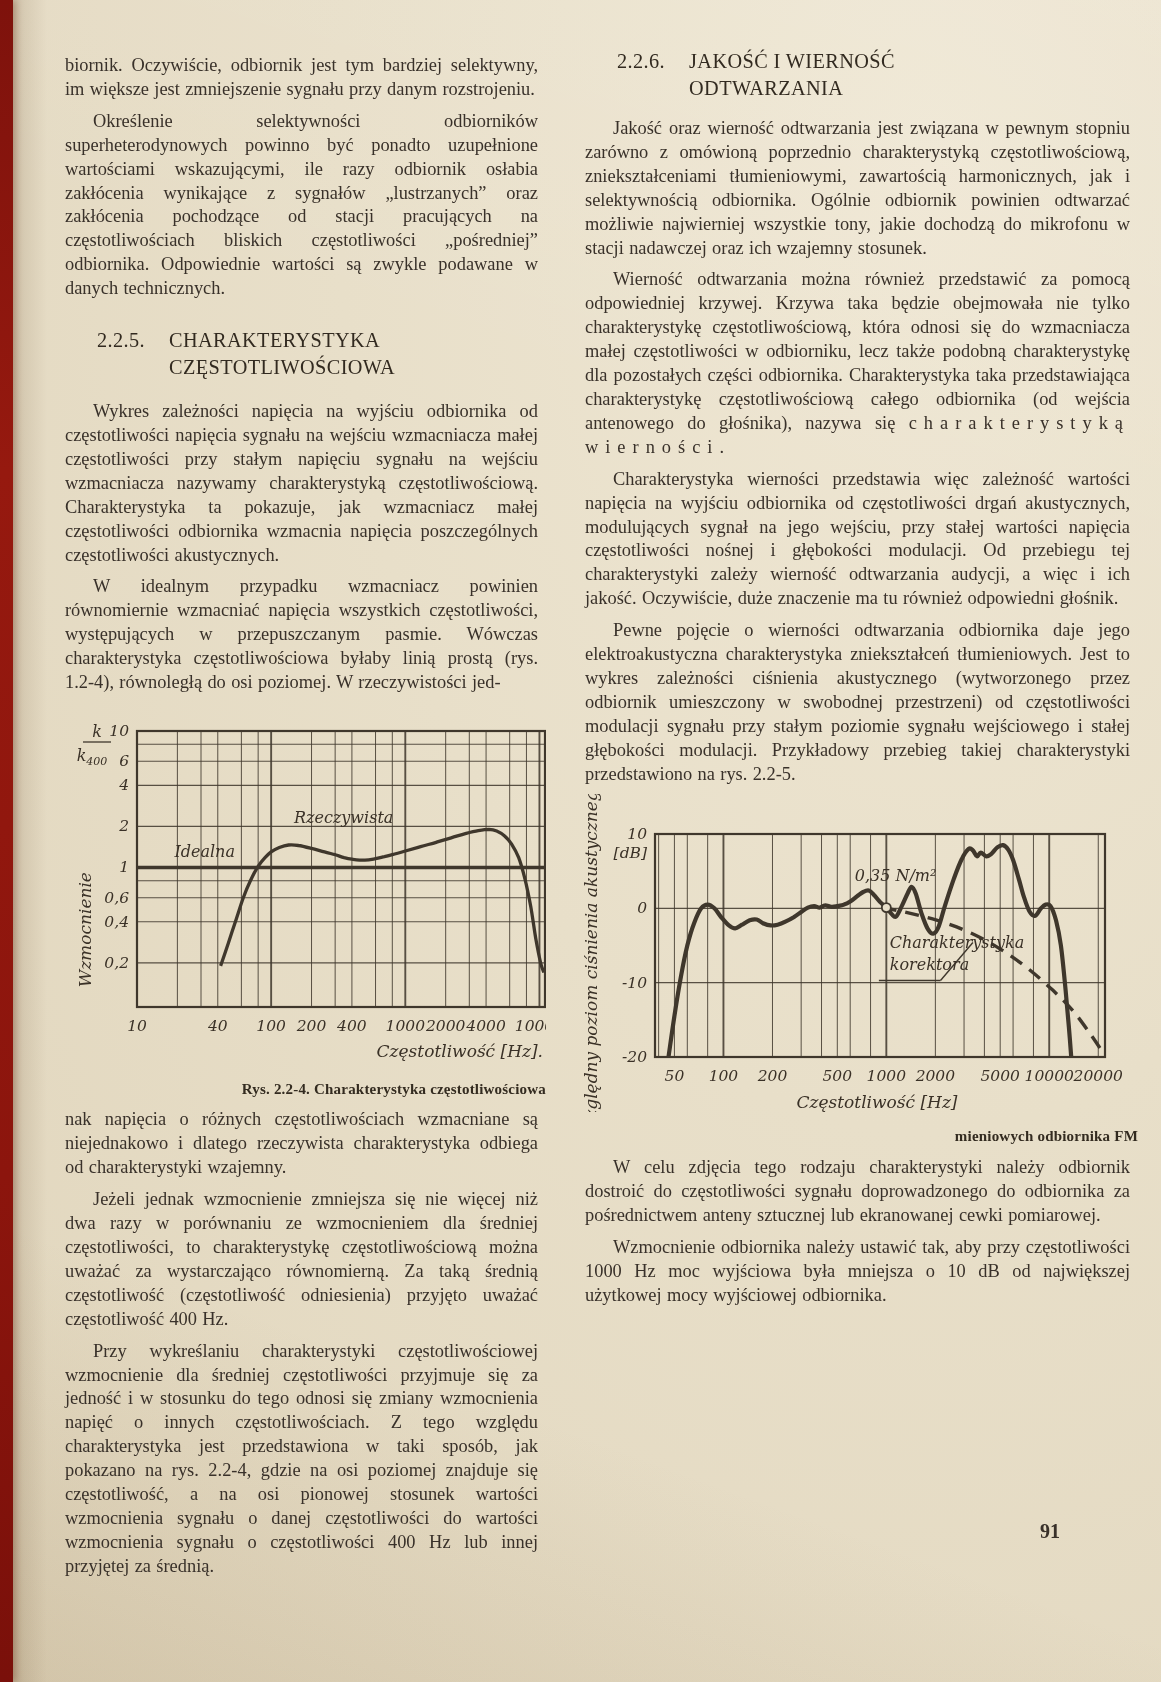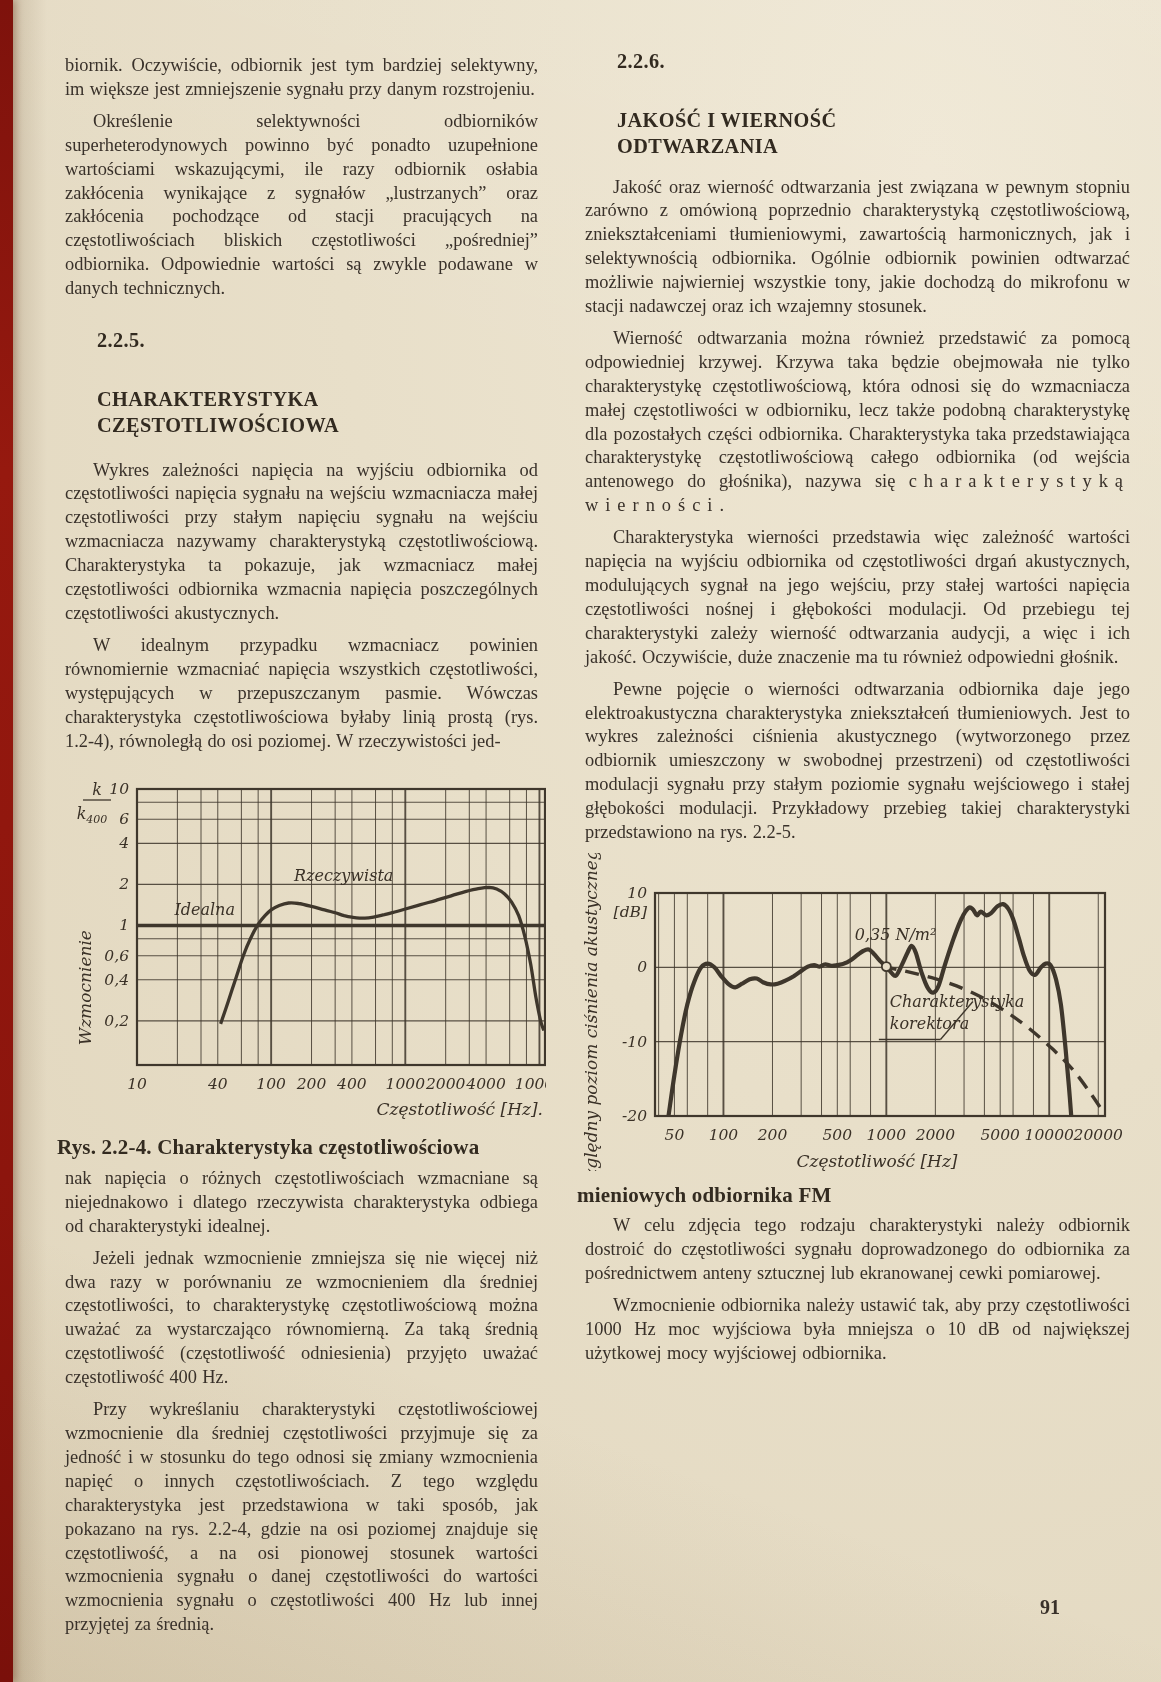--- a/index.html
+++ b/index.html
@@ -30,40 +30,40 @@
   .col-right{left:577px;width:561px;}
   p.body-text{
     margin:8px;
     font-size:18.4px;line-height:23.9px;
     text-align:justify;text-indent:28px;
     word-spacing:.04em;
     color:#39312a;
   }
   p.cont{text-indent:0;}
   .section-heading{
-    display:flex;gap:32px;align-items:flex-start;
+    display:flex;gap:24px;align-items:flex-start;
     margin:26px 0 20px 40px;
-    font-size:20.3px;line-height:26.5px;font-weight:bold;
-    letter-spacing:.4px;color:#322a20;flex-direction:column;
+    font-size:20.3px;line-height:26.5px;font-weight:normal;
+    letter-spacing:.4px;color:#322a20;
   }
   .col-right .section-heading{margin-top:2px;margin-bottom:16px;}
   .section-heading .h-num{white-space:nowrap;}
   .section-heading .h-title span{display:block;}
   figure{margin:16px 0 0 0;padding:0;}
   figure.fig2{margin-top:6px;}
   .fig-caption{
     margin-top:12px;
-    font-weight:bold;font-size:21px;line-height:21.5px;
-    text-align:left;color:#332b20;letter-spacing:.2px;
+    font-weight:bold;font-size:15px;line-height:21.5px;
+    text-align:right;color:#332b20;letter-spacing:.2px;
   }
   .fig2 .fig-caption{margin-top:10px;}
   .after-fig{margin-top:14px;}
   .spaced{letter-spacing:.38em;}
   .page-number{
-    position:absolute;left:985px;top:1596px;width:75px;
+    position:absolute;left:985px;top:1520px;width:75px;
     text-align:right;font-size:20px;font-weight:bold;color:#39312a;
   }
   svg text{fill:#3a3127;}
   svg .tick{font:italic 15.5px "DejaVu Serif","Liberation Serif",serif;}
   svg .axis-label{font:italic 17px "DejaVu Serif","Liberation Serif",serif;}
   svg .annot{font:italic 16px "DejaVu Serif","Liberation Serif",serif;}
   svg .frac{font:italic 16px "DejaVu Serif","Liberation Serif",serif;}
 </style>
 </head>
 <body>
@@ -145,21 +145,21 @@
           <text x="34" y="218.72" text-anchor="middle" class="axis-label" transform="rotate(-90 34 218.72)">Wzmocnienie</text>
           <text x="40" y="26" text-anchor="middle" class="frac">k</text>
           <line x1="26" y1="31" x2="54" y2="31" stroke="#3f372c" stroke-width="1.3"></line>
           <text x="35" y="50" text-anchor="middle" class="frac">k<tspan dy="4" font-size="11">400</tspan></text>
           <text x="117.39453630692131" y="145.6732149747295" text-anchor="start" class="annot">Idealna</text>
           <text x="236.98952069265692" y="111.94158764347428" text-anchor="start" class="annot">Rzeczywista</text>
         </svg>
       <figcaption class="fig-caption">Rys. 2.2-4. Charakterystyka częstotliwościowa</figcaption>
     </figure>
 
-    <p class="body-text cont after-fig">nak napięcia o różnych częstotliwościach wzmacniane są niejednakowo i dlatego rzeczywista charakterystyka odbiega od charakterystyki idealnej.</p>
+    <p class="body-text cont after-fig">nak napięcia o różnych częstotliwościach wzmacniane są niejednakowo i dlatego rzeczywista charakterystyka odbiega od charakterystyki wzajemny.</p>
     <p class="body-text">Jeżeli jednak wzmocnienie zmniejsza się nie więcej niż dwa razy w porównaniu ze wzmocnieniem dla średniej częstotliwości, to charakterystykę częstotliwościową można uważać za wystarczająco równomierną. Za taką średnią częstotliwość (częstotliwość odniesienia) przyjęto uważać częstotliwość 400 Hz.</p>
     <p class="body-text">Przy wykreślaniu charakterystyki częstotliwościowej wzmocnienie dla średniej częstotliwości przyjmuje się za jedność i w stosunku do tego odnosi się zmiany wzmocnienia napięć o innych częstotliwościach. Z tego względu charakterystyka jest przedstawiona w taki sposób, jak pokazano na rys. 2.2-4, gdzie na osi poziomej znajduje się częstotliwość, a na osi pionowej stosunek wartości wzmocnienia sygnału o danej częstotliwości do wartości wzmocnienia sygnału o częstotliwości 400 Hz lub innej przyjętej za średnią.</p>
   </div>
 
   <div class="col col-right">
     <h2 class="section-heading">
       <span class="h-num">2.2.6.</span>
       <span class="h-title">
         <span>JAKOŚĆ I WIERNOŚĆ</span>
         <span>ODTWARZANIA</span>

